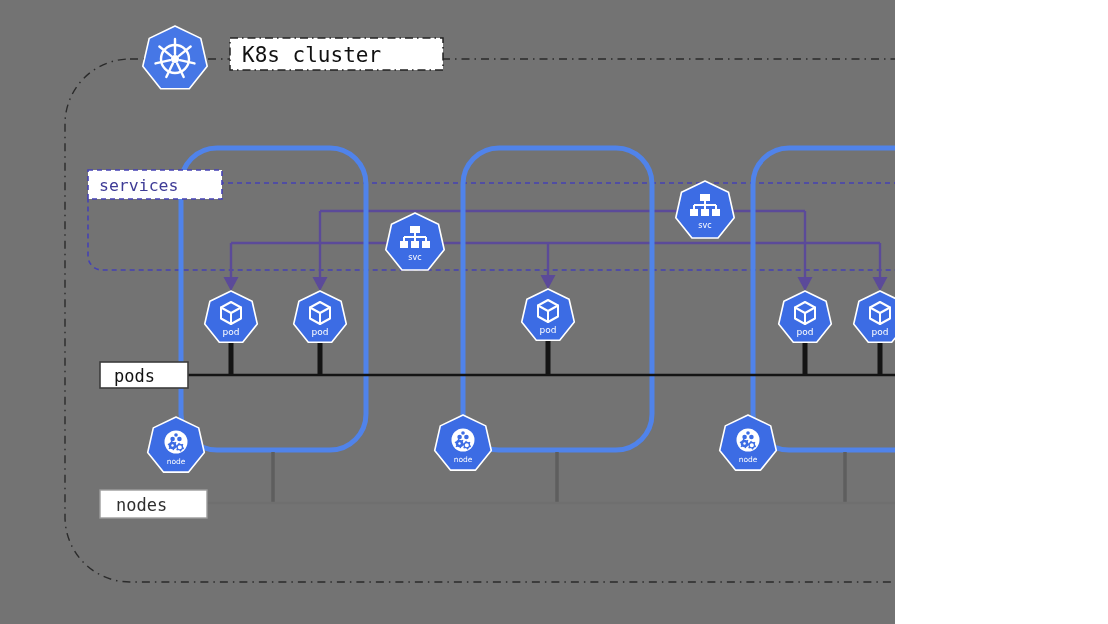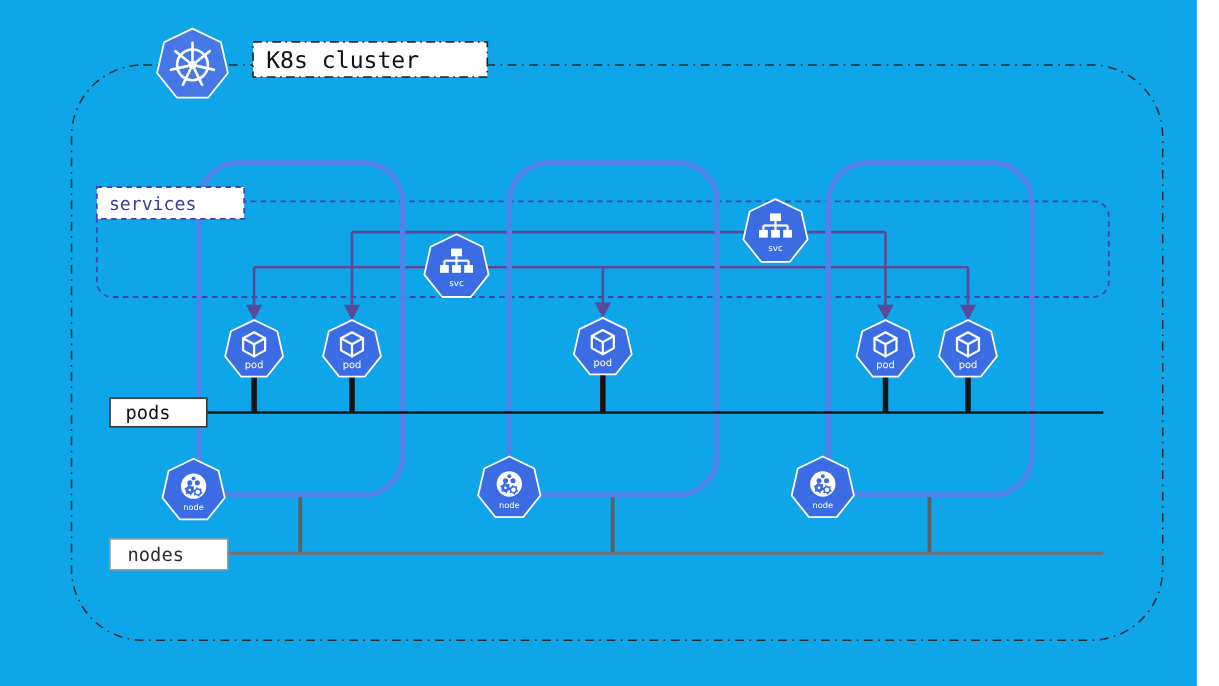--- a/index.html
+++ b/index.html
@@ -1,19 +1,19 @@
 <!DOCTYPE html>
 <html><head>
 <meta charset="utf-8">
 <style>
   html,body{margin:0;padding:0;background:#fff;}
   .stage{
     position:relative;
-    width:1088px;height:624px;
-    background:#0ea5e9;
+    width:895px;height:624px;
+    background:#737373;
     font-family:"DejaVu Sans Mono", monospace;
     overflow:hidden;
   }
   svg{display:block;}
   text{user-select:none;}
 </style>
 </head>
 <body>
 
 <div class="stage">

